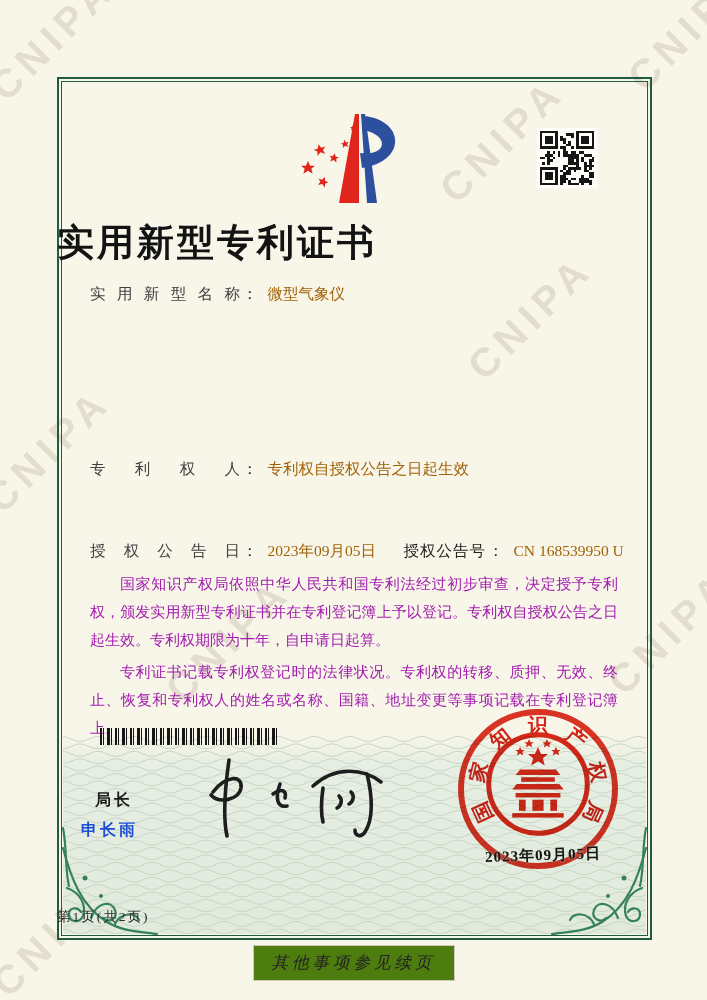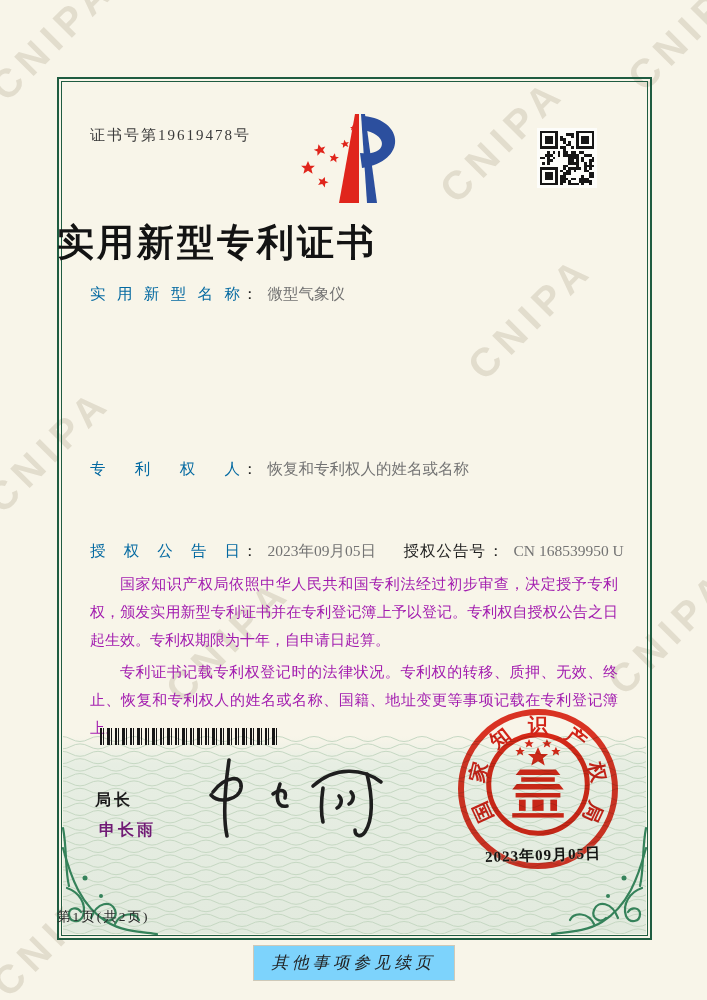--- a/index.html
+++ b/index.html
@@ -20,70 +20,69 @@
   .flourish.right{right:2px;transform:scaleX(-1);}
   
   .certno{position:absolute;left:90px;top:126px;font-size:15px;letter-spacing:2px;color:#3a3a3a;z-index:2;}
   .logo{position:absolute;left:298px;top:106px;width:112px;height:102px;z-index:2;}
   .qr{position:absolute;left:537px;top:128px;width:60px;height:60px;background:#fdfdfa;z-index:2;}
   .title{position:absolute;left:57px;top:218px;width:595px;font-size:37px;
       font-weight:bold;letter-spacing:3px;color:#131313;z-index:2;}
   
   .row{position:absolute;left:90px;width:540px;font-size:15.5px;z-index:2;line-height:22px;}
   .flabel{display:inline-block;width:150px;text-align:justify;text-align-last:justify;
-      vertical-align:top;color:#0369a1;}
+      vertical-align:top;color:#404040;}
   .fcolon{display:inline-block;vertical-align:top;margin-left:2px;}
-  .fvalue{display:inline-block;vertical-align:top;margin-left:10px;color:#737373;}
+  .fvalue{display:inline-block;vertical-align:top;margin-left:10px;color:#a16207;}
   .fvalue.addr{width:345px;}
   .fvalue.w1{width:118px;}
   .flabel2{display:inline-block;vertical-align:top;margin-left:18px;letter-spacing:1px;}
   
   .para{position:absolute;left:90px;width:528px;font-size:15px;line-height:28px;text-align:justify;
       text-indent:2em;color:#a21caf;z-index:2;}
   .barcode{position:absolute;left:100px;top:728px;width:180px;height:17px;z-index:2;
       background:repeating-linear-gradient(90deg,#161616 0 2px,transparent 2px 3px,#161616 3px 4px,
       transparent 4px 7px,#161616 7px 10px,transparent 10px 11px,#161616 11px 12px,transparent 12px 15px);}
   .sig-title{position:absolute;left:95px;top:790px;font-size:16px;font-family:"Liberation Sans",sans-serif;
       font-weight:600;letter-spacing:3px;color:#1b1b1b;z-index:3;}
-  .sig-name{position:absolute;left:99px;top:820px;font-size:16px;font-family:"Liberation Sans",sans-serif;
-      font-weight:600;letter-spacing:3px;color:#701a75;z-index:3;}
+  .sig-name{position:absolute;left:81px;top:820px;font-size:16px;font-family:"Liberation Sans",sans-serif;
+      font-weight:600;letter-spacing:3px;color:#1d4ed8;z-index:3;}
   .signature{position:absolute;left:185px;top:748px;z-index:3;}
   
   .seal{position:absolute;left:449px;top:700px;width:180px;height:180px;z-index:3;mix-blend-mode:multiply;}
   .seal-ring{position:absolute;left:9px;top:9px;width:160px;height:160px;box-sizing:border-box;
       border:6px solid #dd2a1a;border-radius:50%;opacity:.95;}
   .seal-char{position:absolute;font-size:20px;font-weight:900;color:#d8251a;z-index:2;
       font-family:"Liberation Serif",serif;}
   .seal-emblem{position:absolute;left:33px;top:28px;z-index:1;}
   .seal-date{position:absolute;left:16px;top:146px;width:156px;text-align:center;font-size:15px;
       font-weight:bold;color:#141414;letter-spacing:1px;z-index:4;transform:rotate(-2deg);
       text-shadow:0 0 2px #eef2ea;}
   .footer-page{position:absolute;left:57px;top:908px;width:595px;font-size:13.5px;
       letter-spacing:2px;color:#2a2a2a;z-index:3;}
   .note-box{position:absolute;top:945px;left:50%;transform:translateX(-50%);padding:6px 18px;
-      background:#7dd3fc;border:1px solid #cfc9b8;font-size:16.5px;font-style:italic;
+      background:#4d7c0f;border:1px solid #cfc9b8;font-size:16.5px;font-style:italic;
       letter-spacing:4px;color:#222;z-index:2;white-space:nowrap;}
 </style>
 </head>
 <body>
 
 <div class="page">
 
   <div id="wm-layer">
       <div class="wm" style="left: -26px; top: 16px;">CNIPA</div>
       <div class="wm" style="left: 612px; top: 6px;">CNIPA</div>
       <div class="wm" style="left: 424px; top: 118px;">CNIPA</div>
       <div class="wm" style="left: 452px; top: 295px;">CNIPA</div>
       <div class="wm" style="left: -30px; top: 428px;">CNIPA</div>
       <div class="wm" style="left: 150px; top: 618px;">CNIPA</div>
       <div class="wm" style="left: 592px; top: 610px;">CNIPA</div>
       <div class="wm" style="left: -24px; top: 912px;">CNIPA</div>
     </div>
 
-  <div class="certno">证书号第19619478号</div>
 
   <svg class="logo" viewBox="0 0 112 102">
     <path fill="#e0251c" transform="translate(22,44) rotate(-15)" d="M0 -6L1.8 -1.9 6 -1.9 2.9 0.7 4 5 0 2.4 -4 5 -2.9 0.7 -6 -1.9 -1.8 -1.9Z"></path>
     <path fill="#e0251c" transform="translate(36,52) rotate(10) scale(0.8)" d="M0 -6L1.8 -1.9 6 -1.9 2.9 0.7 4 5 0 2.4 -4 5 -2.9 0.7 -6 -1.9 -1.8 -1.9Z"></path>
     <path fill="#e0251c" transform="translate(10,62) scale(1.15)" d="M0 -6L1.8 -1.9 6 -1.9 2.9 0.7 4 5 0 2.4 -4 5 -2.9 0.7 -6 -1.9 -1.8 -1.9Z"></path>
     <path fill="#e0251c" transform="translate(25,76) rotate(20) scale(0.9)" d="M0 -6L1.8 -1.9 6 -1.9 2.9 0.7 4 5 0 2.4 -4 5 -2.9 0.7 -6 -1.9 -1.8 -1.9Z"></path>
     <path fill="#e0251c" transform="translate(47,38) rotate(-10) scale(0.7)" d="M0 -6L1.8 -1.9 6 -1.9 2.9 0.7 4 5 0 2.4 -4 5 -2.9 0.7 -6 -1.9 -1.8 -1.9Z"></path>
     <path fill="#e0251c" transform="translate(55,22) scale(0.5)" d="M0 -6L1.8 -1.9 6 -1.9 2.9 0.7 4 5 0 2.4 -4 5 -2.9 0.7 -6 -1.9 -1.8 -1.9Z"></path>
     <path fill="#e0251c" d="M57 8 L61 8 L61 97 L41 97 Z"></path>
     <path fill="#2c4f9e" d="M63 8 L67 8 L79 97 L69 97 Z"></path>
@@ -220,21 +219,21 @@
         <rect x="16" y="20" width="1" height="1" fill="#161616"></rect>
         <rect x="19" y="20" width="1" height="1" fill="#161616"></rect>
       </svg></div>
 
   <div class="title">实用新型专利证书</div>
 
   <div class="row" style="top:283px">
     <span class="flabel">实用新型名称</span><span class="fcolon">：</span><span class="fvalue">微型气象仪</span>
   </div>
   <div class="row" style="top:458px">
-    <span class="flabel">专利权人</span><span class="fcolon">：</span><span class="fvalue">恢复和专利权人的姓名或名称</span>
+    <span class="flabel">专利权人</span><span class="fcolon">：</span><span class="fvalue">专利权自授权公告之日起生效</span>
   </div>
   <div class="row" style="top:540px">
     <span class="flabel">授权公告日</span><span class="fcolon">：</span><span class="fvalue w1">2023年09月05日</span><span class="flabel2">授权公告号</span><span class="fcolon">：</span><span class="fvalue">CN 168539950 U</span>
   </div>
 
   <div class="para" style="top:570px">国家知识产权局依照中华人民共和国专利法经过初步审查，决定授予专利权，颁发实用新型专利证书并在专利登记簿上予以登记。专利权自授权公告之日起生效。专利权期限为十年，自申请日起算。</div>
   <div class="para" style="top:658px">专利证书记载专利权登记时的法律状况。专利权的转移、质押、无效、终止、恢复和专利权人的姓名或名称、国籍、地址变更等事项记载在专利登记簿上。</div>
 
   <div class="barcode"></div>
 

